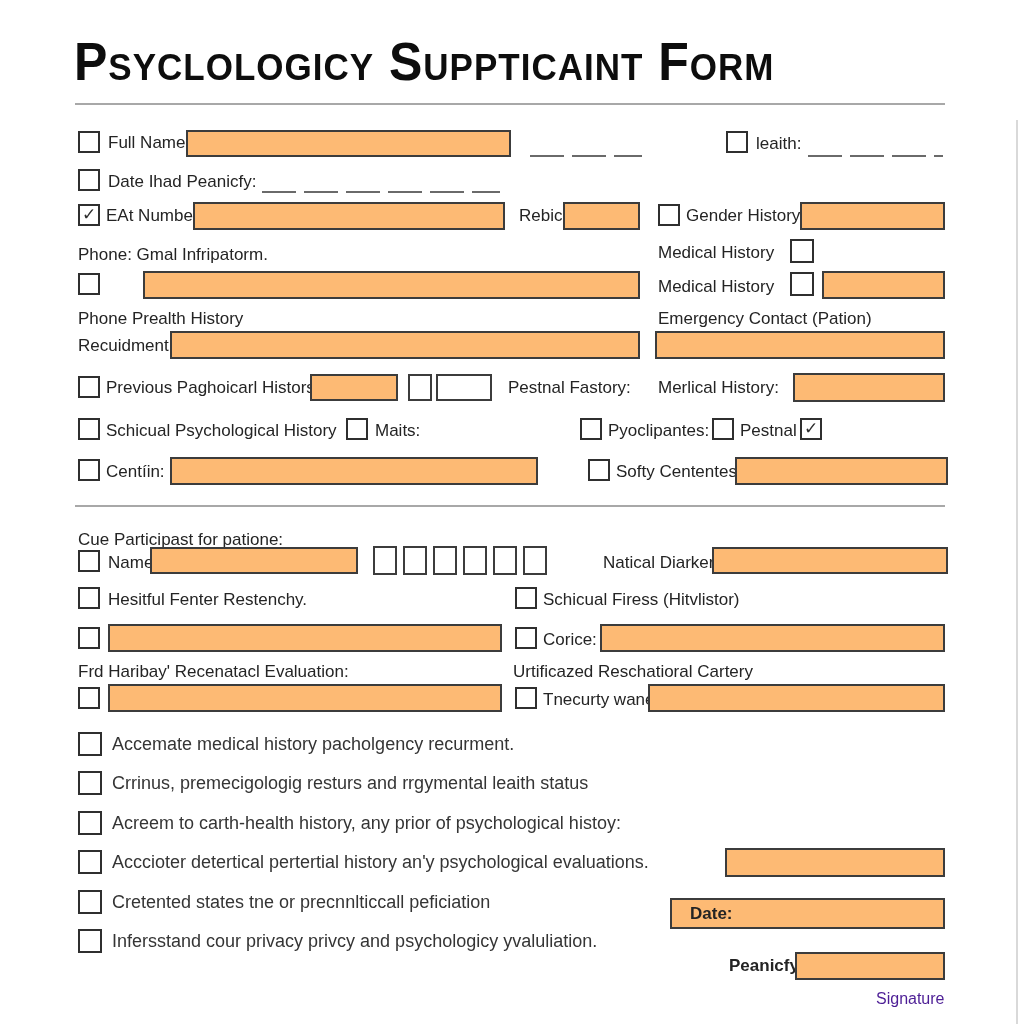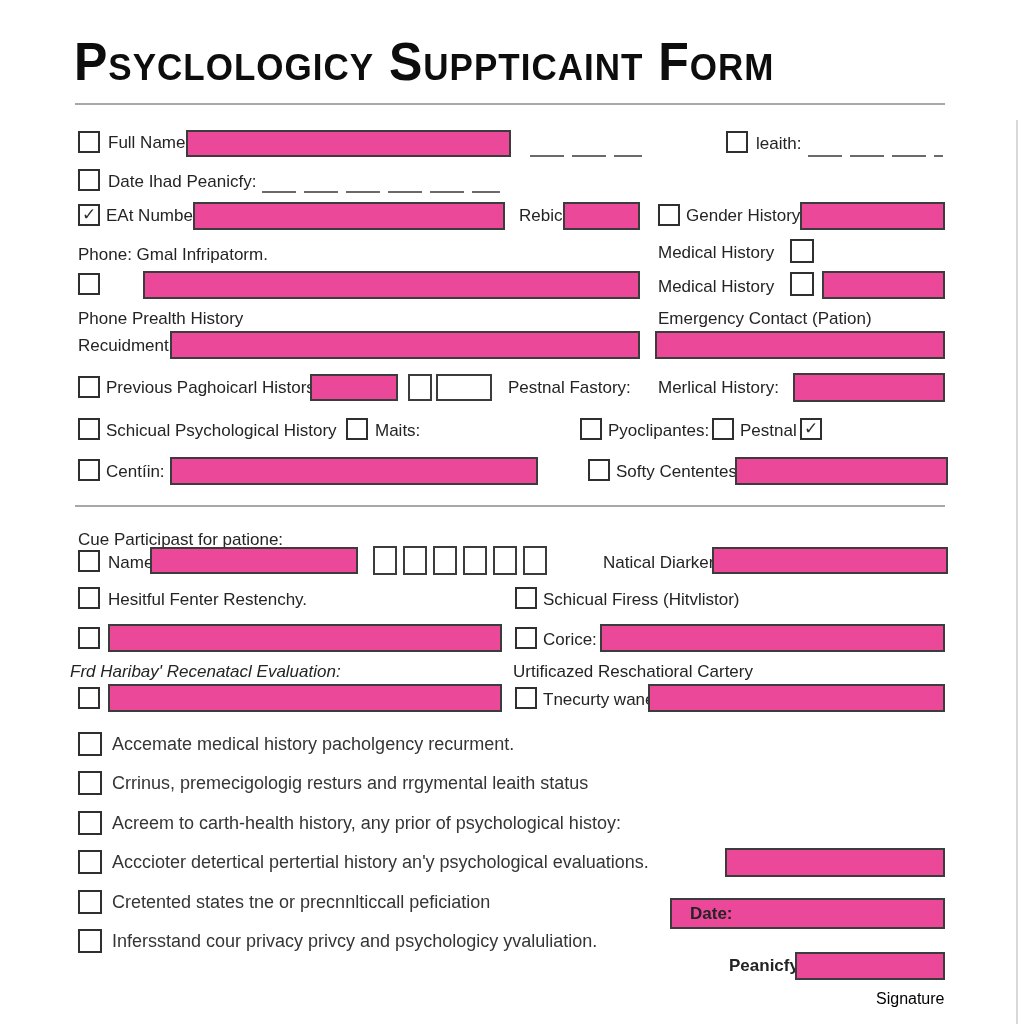--- a/index.html
+++ b/index.html
@@ -19,27 +19,27 @@
   .edge{width:2px;background:#d9d9d9;}
   .lbl{font-size:17px;color:#242424;white-space:nowrap;}
   .lbl.b{font-weight:bold;}
   .stmt{font-size:18px;color:#353535;white-space:nowrap;}
   .cb{
     width:22px;height:22px;border:2px solid #2f2f2f;background:#fff;
     display:flex;align-items:center;justify-content:center;
   }
   .cb.lg{width:24px;height:24px;}
   .cb .tick{font-size:17px;color:#2f2f2f;line-height:1;transform:translateY(-1px);}
-  .ibox{border:2px solid #3c3c3c;background:#ec4899;}
+  .ibox{border:2px solid #3c3c3c;background:#fdba74;}
   .sq{border:2px solid #3c3c3c;background:#fff;}
   .uline{
     height:2px;
     background:repeating-linear-gradient(90deg,#6a6a6a 0 34px,transparent 34px 42px);
   }
-  .foot{font-size:16px;color:#000000;}
+  .foot{font-size:16px;color:#4c1d95;}
 </style>
 </head>
 <body>
 
 <div class="abs title">Psyclologicy Suppticaint Form</div>
 <div class="abs divider" style="left:75px;top:103px;width:870px;"></div>
 <div class="abs edge" style="left:1016px;top:120px;height:904px;"></div>
 
 <span class="abs cb" style="left:78px;top:131px;"></span>
 <span class="abs lbl" style="left:108px;top:133px;">Full Name:</span>
@@ -129,21 +129,21 @@
 <span class="abs lbl" style="left:108px;top:590px;">Hesitful Fenter Restenchy.</span>
 <span class="abs cb" style="left:515px;top:587px;"></span>
 <span class="abs lbl" style="left:543px;top:590px;">Schicual Firess (Hitvlistor)</span>
 
 <span class="abs cb" style="left:78px;top:627px;"></span>
 <div class="abs ibox" style="left:108px;top:624px;width:394px;height:28px;"></div>
 <span class="abs cb" style="left:515px;top:627px;"></span>
 <span class="abs lbl" style="left:543px;top:630px;">Corice:</span>
 <div class="abs ibox" style="left:600px;top:624px;width:345px;height:28px;"></div>
 
-<span class="abs lbl" style="left:70px;top:662px;font-style:italic;">Frd Haribay' Recenatacl Evaluation:</span>
+<span class="abs lbl" style="left:78px;top:662px;">Frd Haribay' Recenatacl Evaluation:</span>
 <span class="abs lbl" style="left:513px;top:662px;">Urtificazed Reschatioral Cartery</span>
 <span class="abs cb" style="left:78px;top:687px;"></span>
 <div class="abs ibox" style="left:108px;top:684px;width:394px;height:28px;"></div>
 <span class="abs cb" style="left:515px;top:687px;"></span>
 <span class="abs lbl" style="left:543px;top:690px;">Tnecurty wane</span>
 <div class="abs ibox" style="left:648px;top:684px;width:297px;height:28px;"></div>
 
 <span class="abs cb lg" style="left:78px;top:732px;"></span>
 <span class="abs stmt" style="left:112px;top:734px;">Accemate medical history pacholgency recurment.</span>
 

